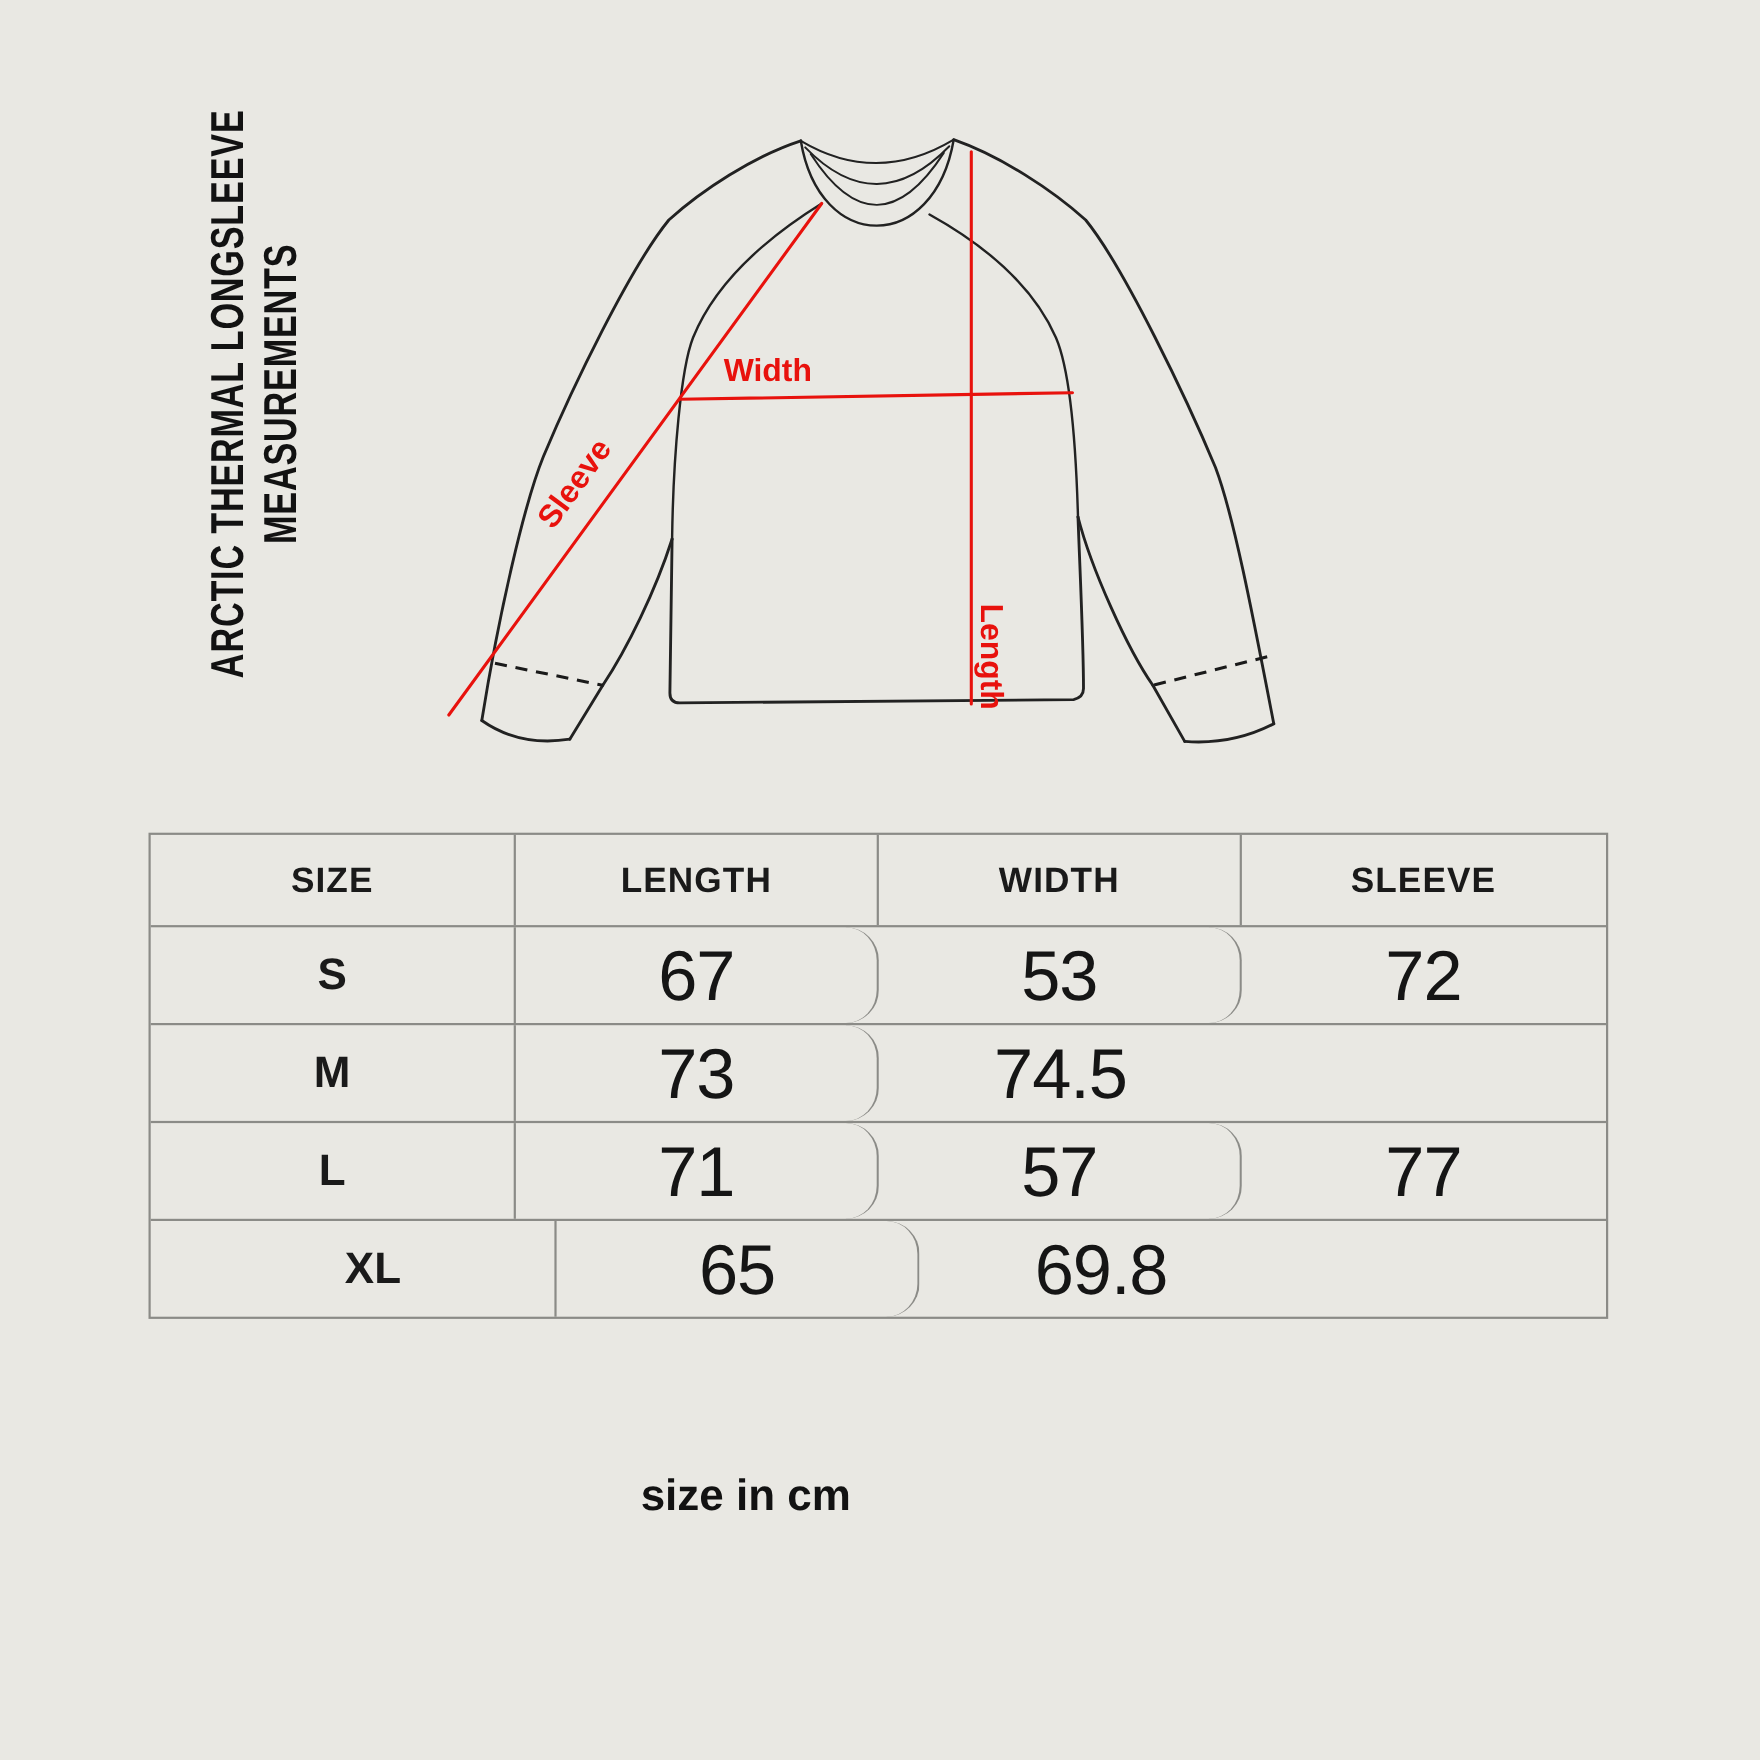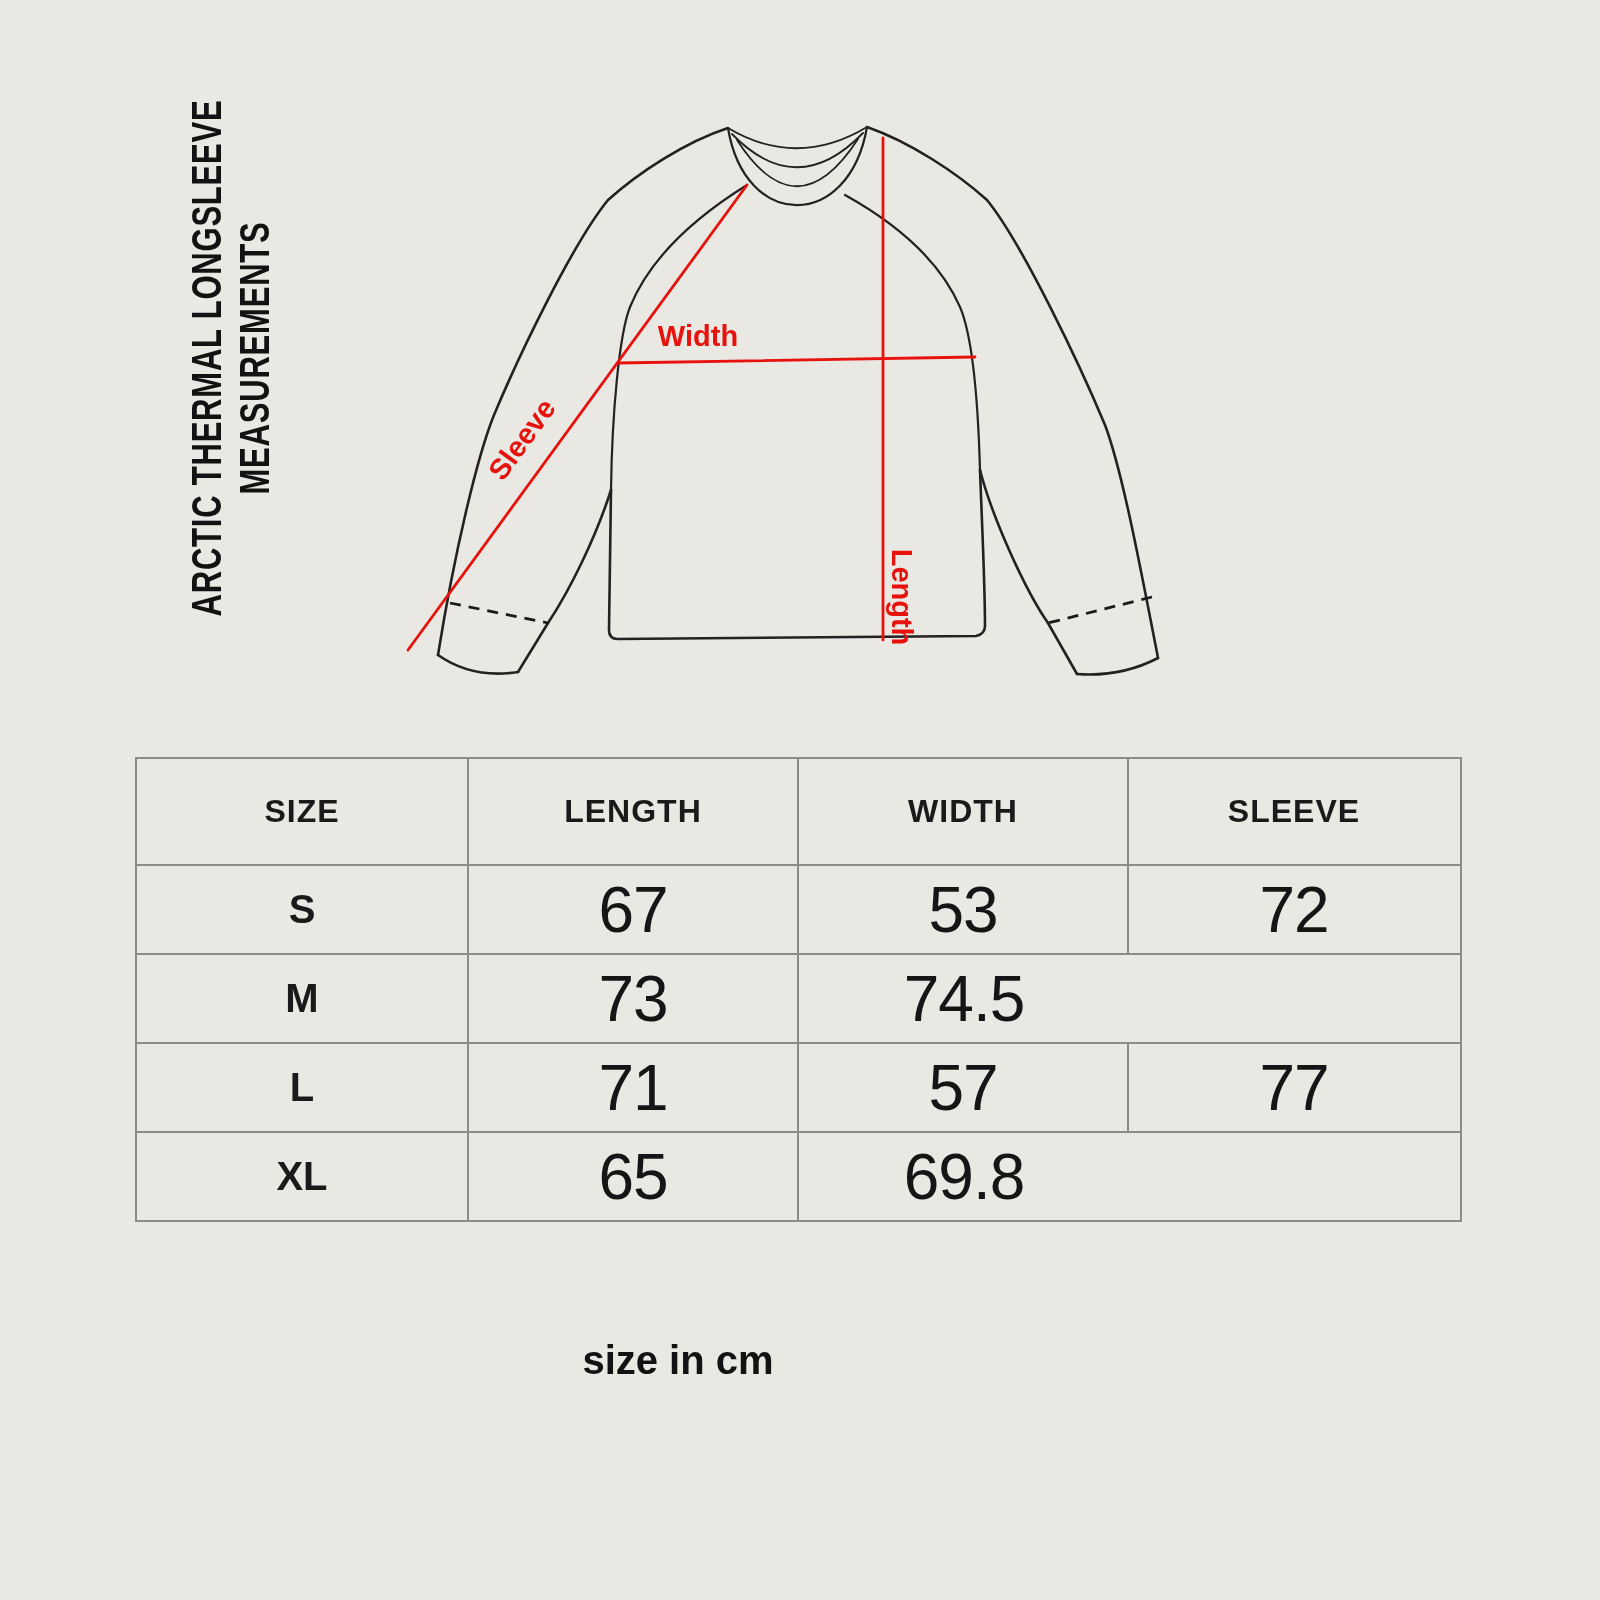--- a/index.html
+++ b/index.html
@@ -25,31 +25,31 @@
   svg text{
     font-family:"Liberation Sans", sans-serif;
     font-weight:700;font-size:29px;
   }
   
   .size-table{
     position:absolute;left:135px;top:757px;width:1327px;
     border:2px solid #8b8b87;box-sizing:border-box;
   }
   .trow{display:grid;grid-template-columns:332px 330px 330px 330px;border-bottom:2px solid #8b8b87;}
-  .trow:last-child{border-bottom:none;}
+  .trow:last-child{border-bottom:none;padding-left:37px;}
   .tcell{
     display:flex;align-items:center;justify-content:center;
     border-right:2px solid #8b8b87;box-sizing:border-box;
     height:87px;
   }
   .trow .tcell:last-child{border-right:none;}
-  .trow.head .tcell{height:105px;}
+  .trow.head .tcell{height:82px;}
   .hcell{font-weight:700;font-size:32px;letter-spacing:1px;color:#1a1a1a;}
   .scell{font-weight:700;font-size:40px;color:#1a1a1a;}
-  .ncell{font-weight:400;font-size:64px;letter-spacing:-1px;color:#151515;}
+  .ncell{font-weight:400;font-size:64px;letter-spacing:-1px;color:#151515;border-radius:30px;}
   
   .footer-note{
     position:absolute;left:0;top:1338px;width:1356px;text-align:center;
     font-weight:700;font-size:40px;color:#121212;
   }
 </style>
 </head>
 <body>
 
 <div class="title-block">

